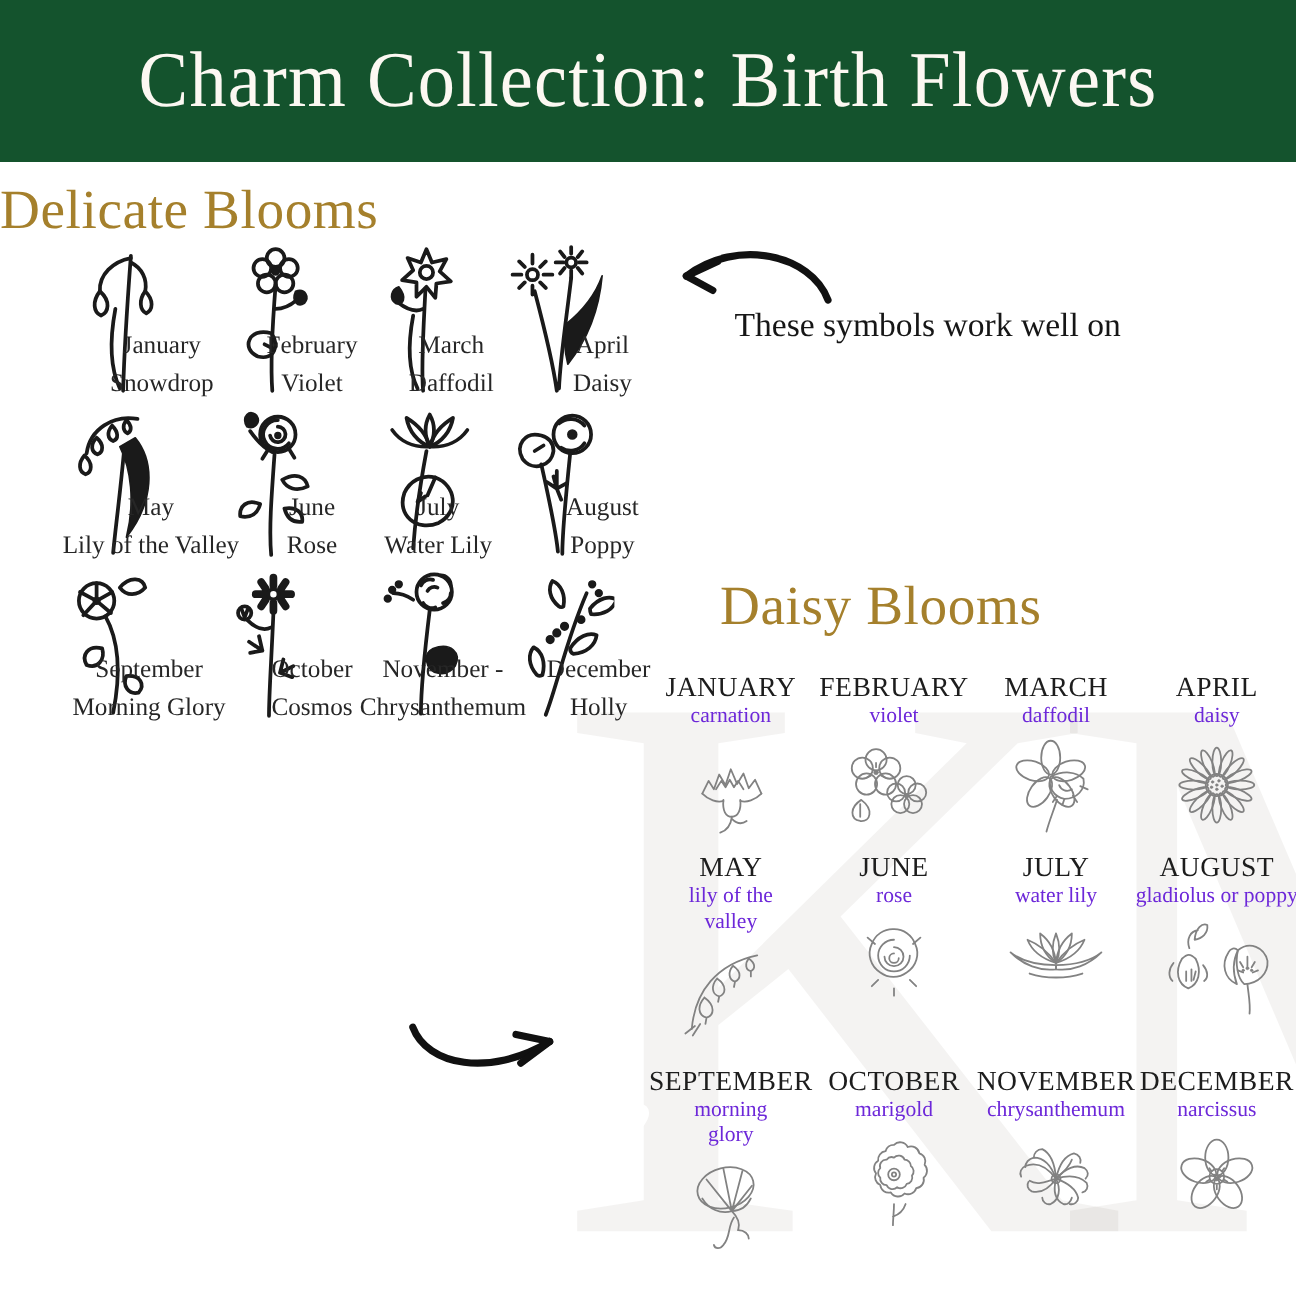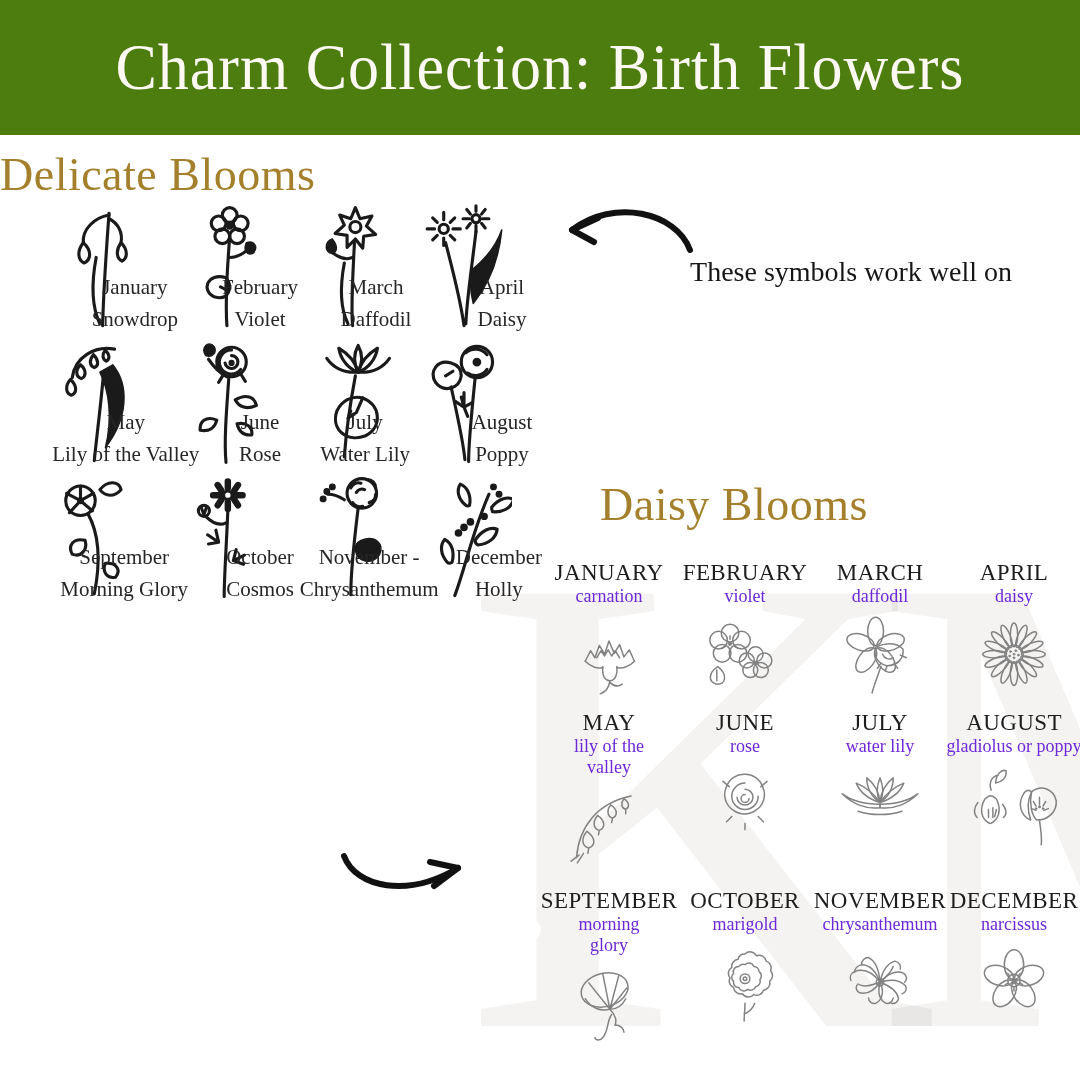--- a/index.html
+++ b/index.html
@@ -3,21 +3,21 @@
 <meta charset="utf-8">
 <style>
   html,body{margin:0;padding:0;}
   body{
     width:1080px;height:1080px;position:relative;overflow:hidden;
     background:#ffffff;font-family:"Liberation Serif", serif;color:#1c1c1c;
   }
   
   .banner{
     position:absolute;left:0;top:0;width:1080px;height:135px;
-    background:#4d7c0f;display:flex;align-items:center;justify-content:center;z-index:3;
+    background:#14532d;display:flex;align-items:center;justify-content:center;z-index:3;
   }
   .banner h1{
     margin:0;font-weight:400;font-size:62px;letter-spacing:1px;color:#fcf8f2;
     transform:scaleY(1.06);
   }
   
   .wm{
     position:absolute;left:462px;top:520px;z-index:0;
     font-size:660px;line-height:0.86;letter-spacing:-0.10em;
     color:rgba(96,78,66,0.07);user-select:none;
@@ -56,21 +56,21 @@
   .b-cell{position:relative;display:flex;flex-direction:column;align-items:center;}
   .b-month{font-size:23px;letter-spacing:0.4px;color:#1d1d1d;line-height:1.15;}
   .b-flowername{font-size:18px;color:#6d28d9;line-height:1.12;}
   .b-flowername.narrow{width:100px;}
   .b-flowername.nowrap{white-space:nowrap;}
   .b-cell svg{margin-top:5px;width:106px;height:88px;flex:0 0 auto;}
   .b-cell svg.wide-ic{width:136px;}
   .b-cell svg *{stroke:#828282;stroke-width:1.7;fill:none;stroke-linecap:round;stroke-linejoin:round;}
   .b-cell svg .fl{fill:#828282;stroke-width:0.6;}
   
-  .note{position:absolute;z-index:2;text-align:right;font-size:28px;line-height:1.55;color:#161616;}
+  .note{position:absolute;z-index:2;text-align:left;font-size:28px;line-height:1.55;color:#161616;}
   #note1{left:612px;top:250px;width:400px;}
   #note2{left:36px;top:778px;width:490px;}
   .arrow-svg{position:absolute;z-index:2;}
   #arrow1{left:558px;top:196px;width:142px;height:62px;}
   #arrow2{left:336px;top:848px;width:134px;height:54px;}
   .arrow-svg path{stroke:#111;stroke-width:6;fill:none;stroke-linecap:round;stroke-linejoin:round;}
 </style>
 </head>
 <body>
 

